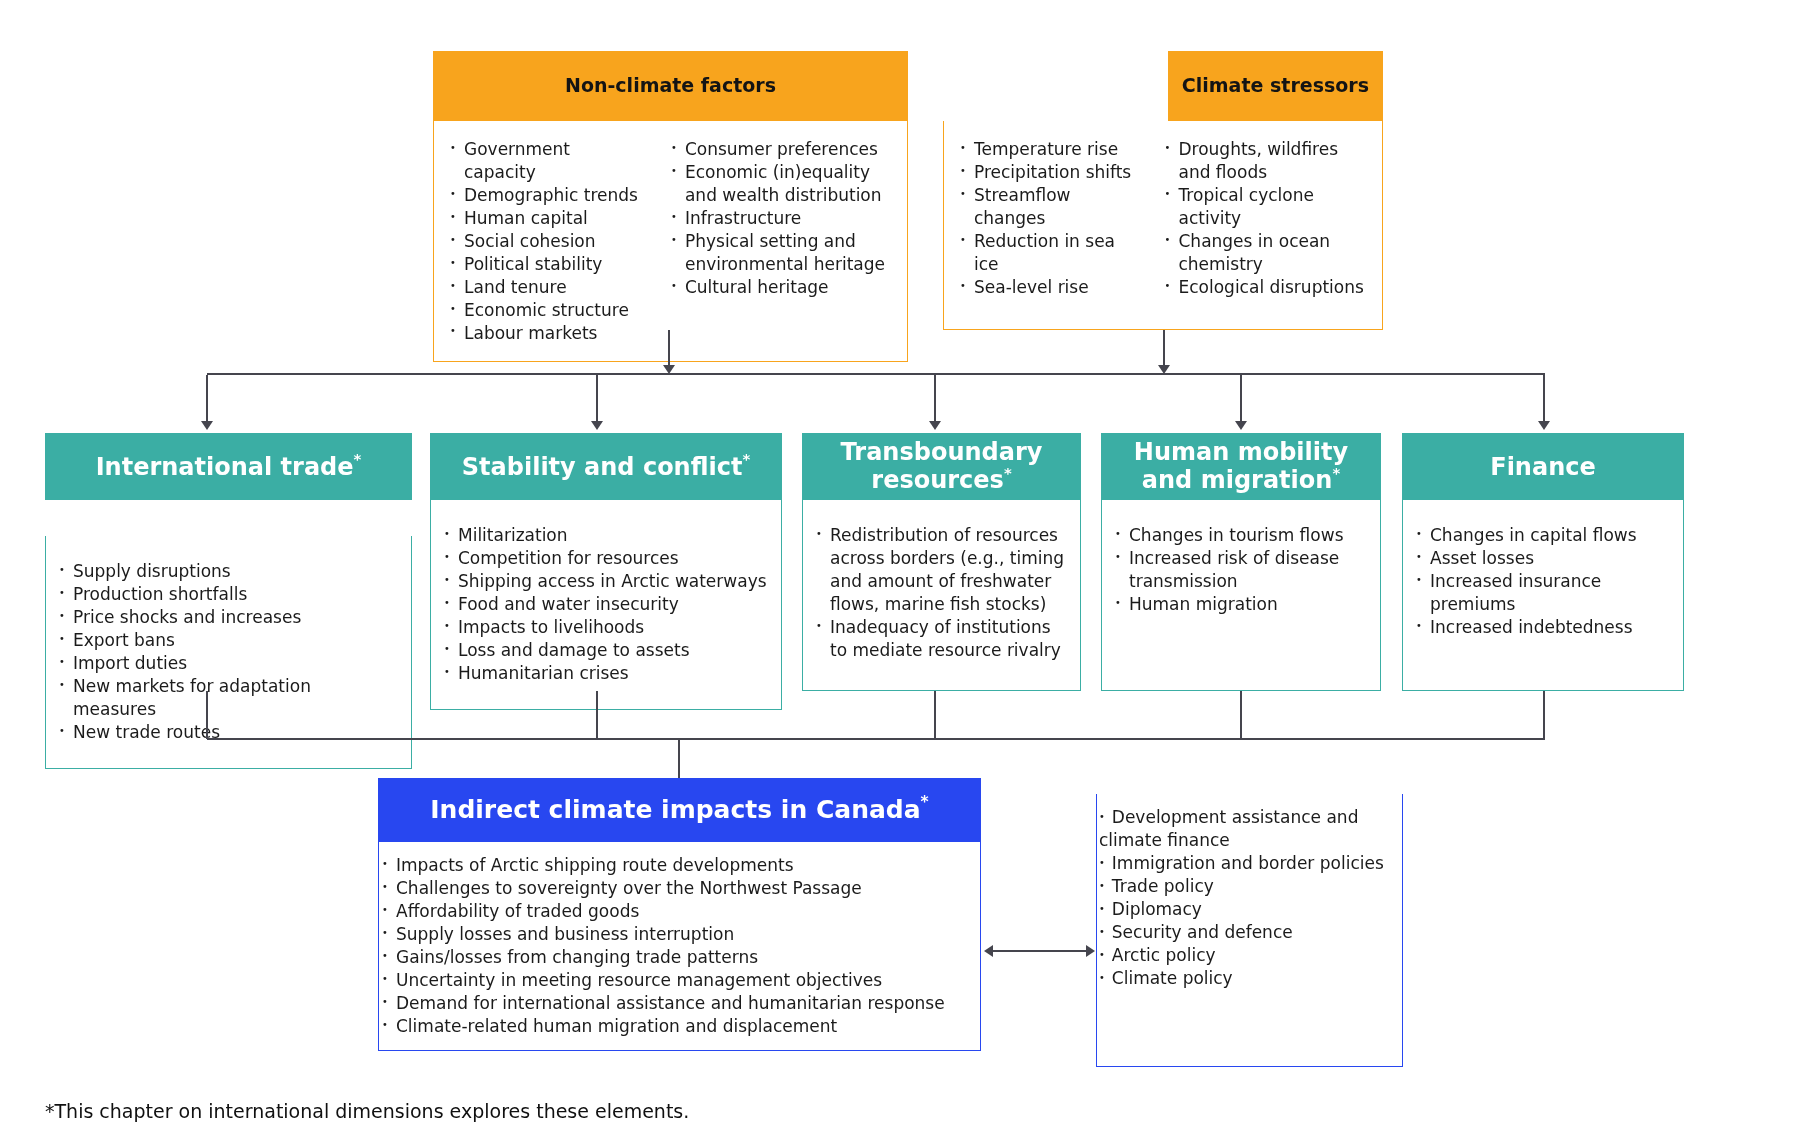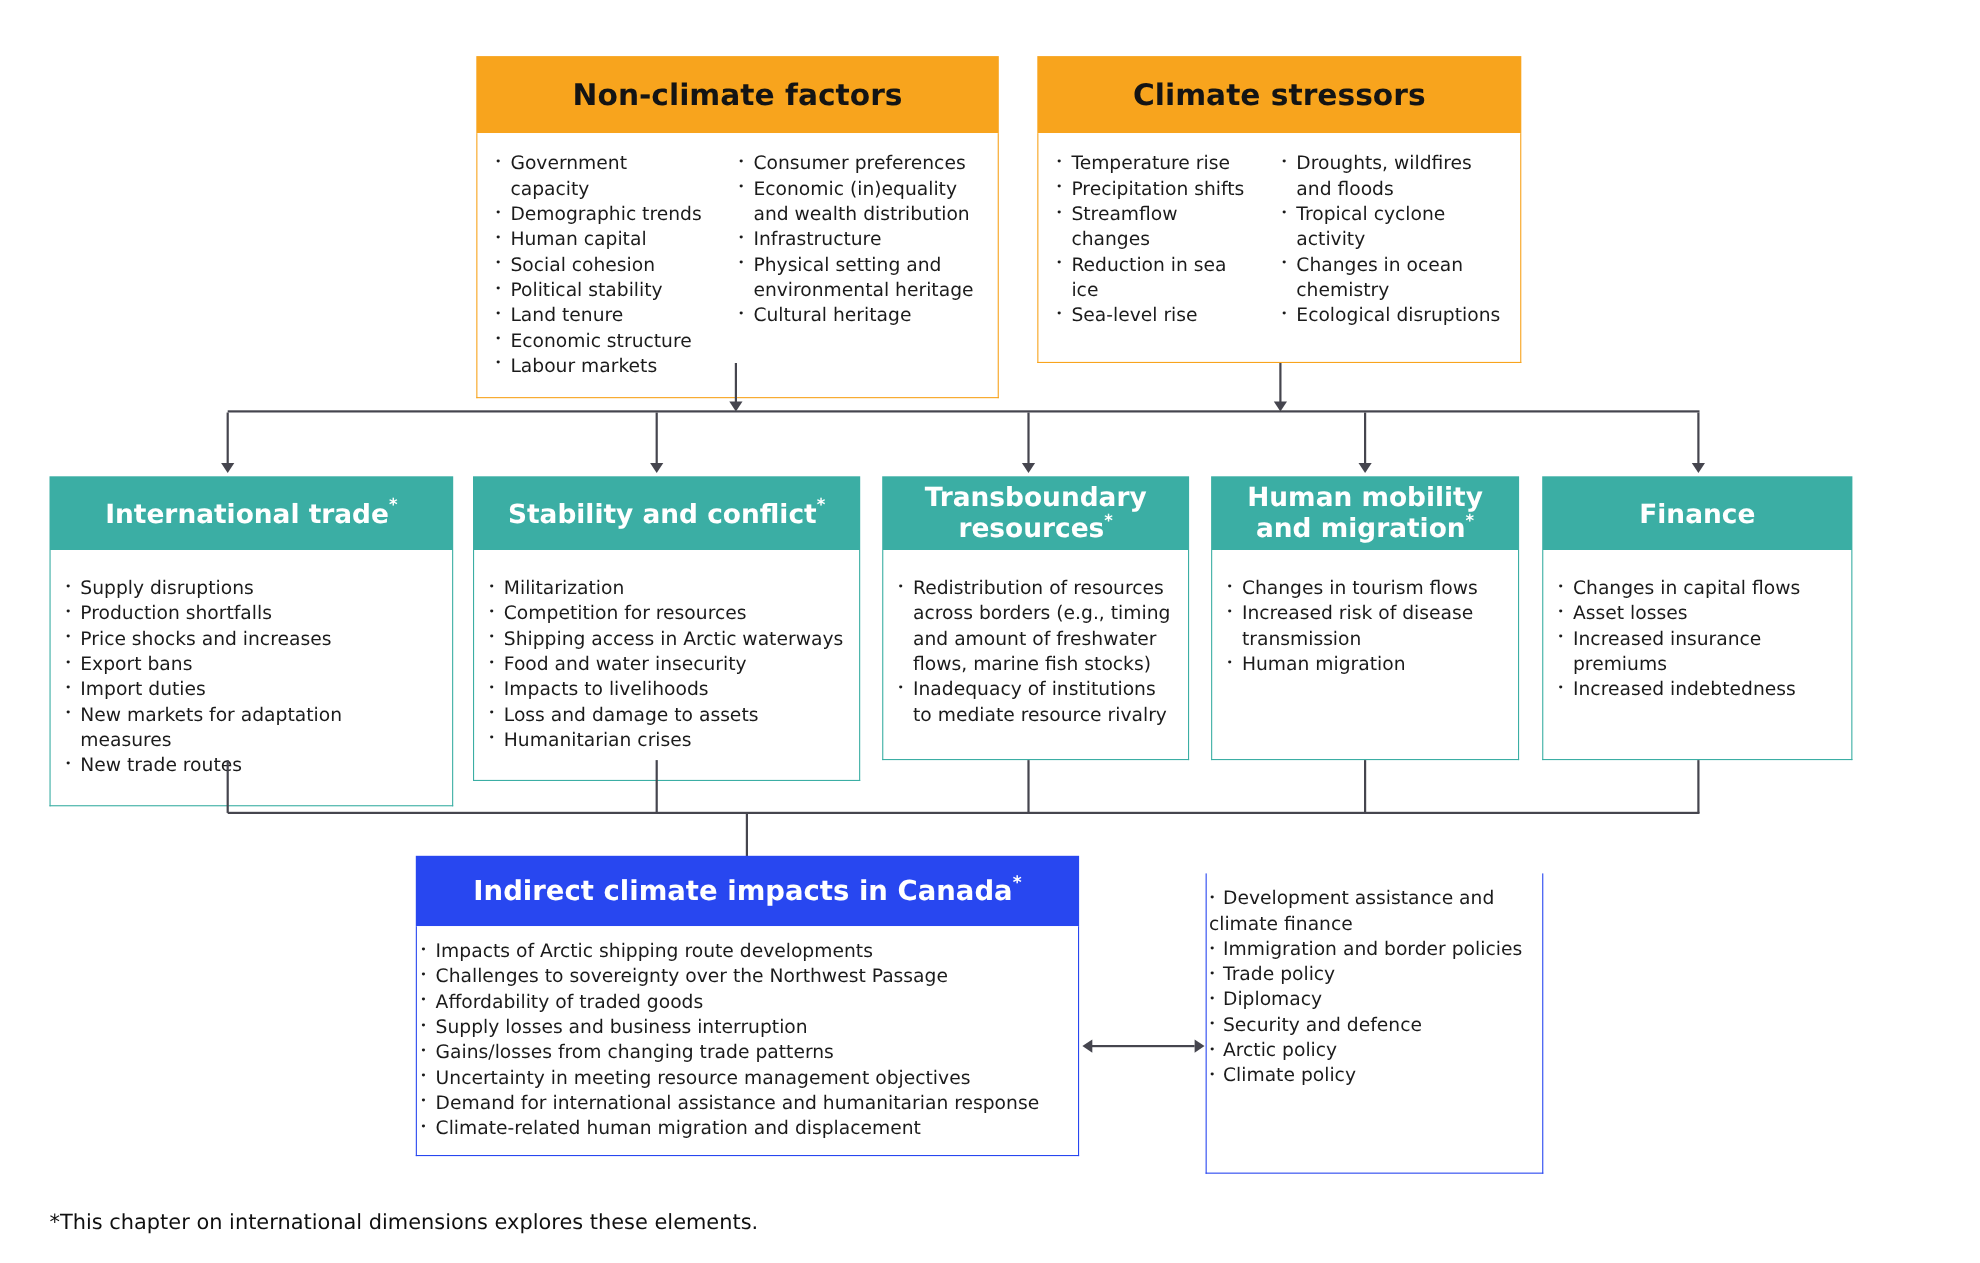--- a/index.html
+++ b/index.html
@@ -4,21 +4,21 @@
 <style>
   html,body{margin:0;padding:0;background:#fff;font-family:"DejaVu Sans","Liberation Sans",sans-serif;}
   #canvas{position:relative;width:1800px;height:1148px;background:#ffffff;color:#1c1c1c;overflow:hidden;}
 
   .box{position:absolute;display:flex;flex-direction:column;}
   .hdr{flex:0 0 auto;display:flex;align-items:center;justify-content:center;font-weight:700;padding:0 14px;}
   .hdr-inner{text-align:center;line-height:1.12;}
   sup.star{font-size:0.62em;position:relative;top:-0.1em;vertical-align:super;font-weight:700;}
   .bbody{flex:1 1 auto;background:#fff;border:1px solid;border-top:none;}
 
-  .top-box .hdr{background:var(--orange,#F8A41D);color:#141414;font-size:27px;height:70px;}
+  .top-box .hdr{background:var(--orange,#F8A41D);color:#141414;font-size:19px;height:70px;}
   .top-box .bbody{border-color:var(--orange,#F8A41D);padding:17px 15px;display:flex;gap:24px;}
   .col1{width:47%;}
   .col2{width:53%;}
 
   .mid-box .hdr{background:var(--teal,#3BAEA4);color:#ffffff;font-size:24px;height:67px;}
   .mid-box .bbody{border-color:var(--teal,#3BAEA4);padding:24px 12px;}
 
   .bot-box .hdr{background:var(--blue,#2847F0);color:#ffffff;font-size:25px;height:64px;}
   .bot-box .bbody{border-color:var(--blue,#2847F0);padding:12px 2px;}
 
@@ -61,21 +61,21 @@
       <ul class="items col2">
           <li>Consumer preferences</li>
           <li>Economic (in)equality and wealth distribution</li>
           <li>Infrastructure</li>
           <li>Physical setting and environmental heritage</li>
           <li>Cultural heritage</li>
         </ul>
     </div>
   </div>
 
-  <div class="box top-box" style="left:943px;top:51px;width:440px;height:279px;">
+  <div class="box top-box" style="left:943px;top:51px;width:440px;height:279px;align-items:flex-end;">
     <div class="hdr">
       <div class="hdr-inner"><span>Climate stressors</span><sup class="star"></sup></div>
     </div>
     <div class="bbody">
       <ul class="items col1">
           <li>Temperature rise</li>
           <li>Precipitation shifts</li>
           <li>Streamflow changes</li>
           <li>Reduction in sea ice</li>
           <li>Sea-level rise</li>
@@ -99,21 +99,21 @@
   <div class="arr down" style="left:201px;top:421px;"></div>
   <div class="vline" style="left:596px;top:375px;height:47px;"></div>
   <div class="arr down" style="left:591px;top:421px;"></div>
   <div class="vline" style="left:934px;top:375px;height:47px;"></div>
   <div class="arr down" style="left:929px;top:421px;"></div>
   <div class="vline" style="left:1240px;top:375px;height:47px;"></div>
   <div class="arr down" style="left:1235px;top:421px;"></div>
   <div class="vline" style="left:1543px;top:375px;height:47px;"></div>
   <div class="arr down" style="left:1538px;top:421px;"></div>
 
-  <div class="box mid-box" style="left:45px;top:433px;width:367px;height:258px;">
+  <div class="box mid-box" style="left:45px;top:433px;width:367px;height:258px;gap:36px;">
     <div class="hdr">
       <div class="hdr-inner"><span>International trade</span><sup class="star">*</sup></div>
     </div>
     <div class="bbody">
       <ul class="items">
           <li>Supply disruptions</li>
           <li>Production shortfalls</li>
           <li>Price shocks and increases</li>
           <li>Export bans</li>
           <li>Import duties</li>

